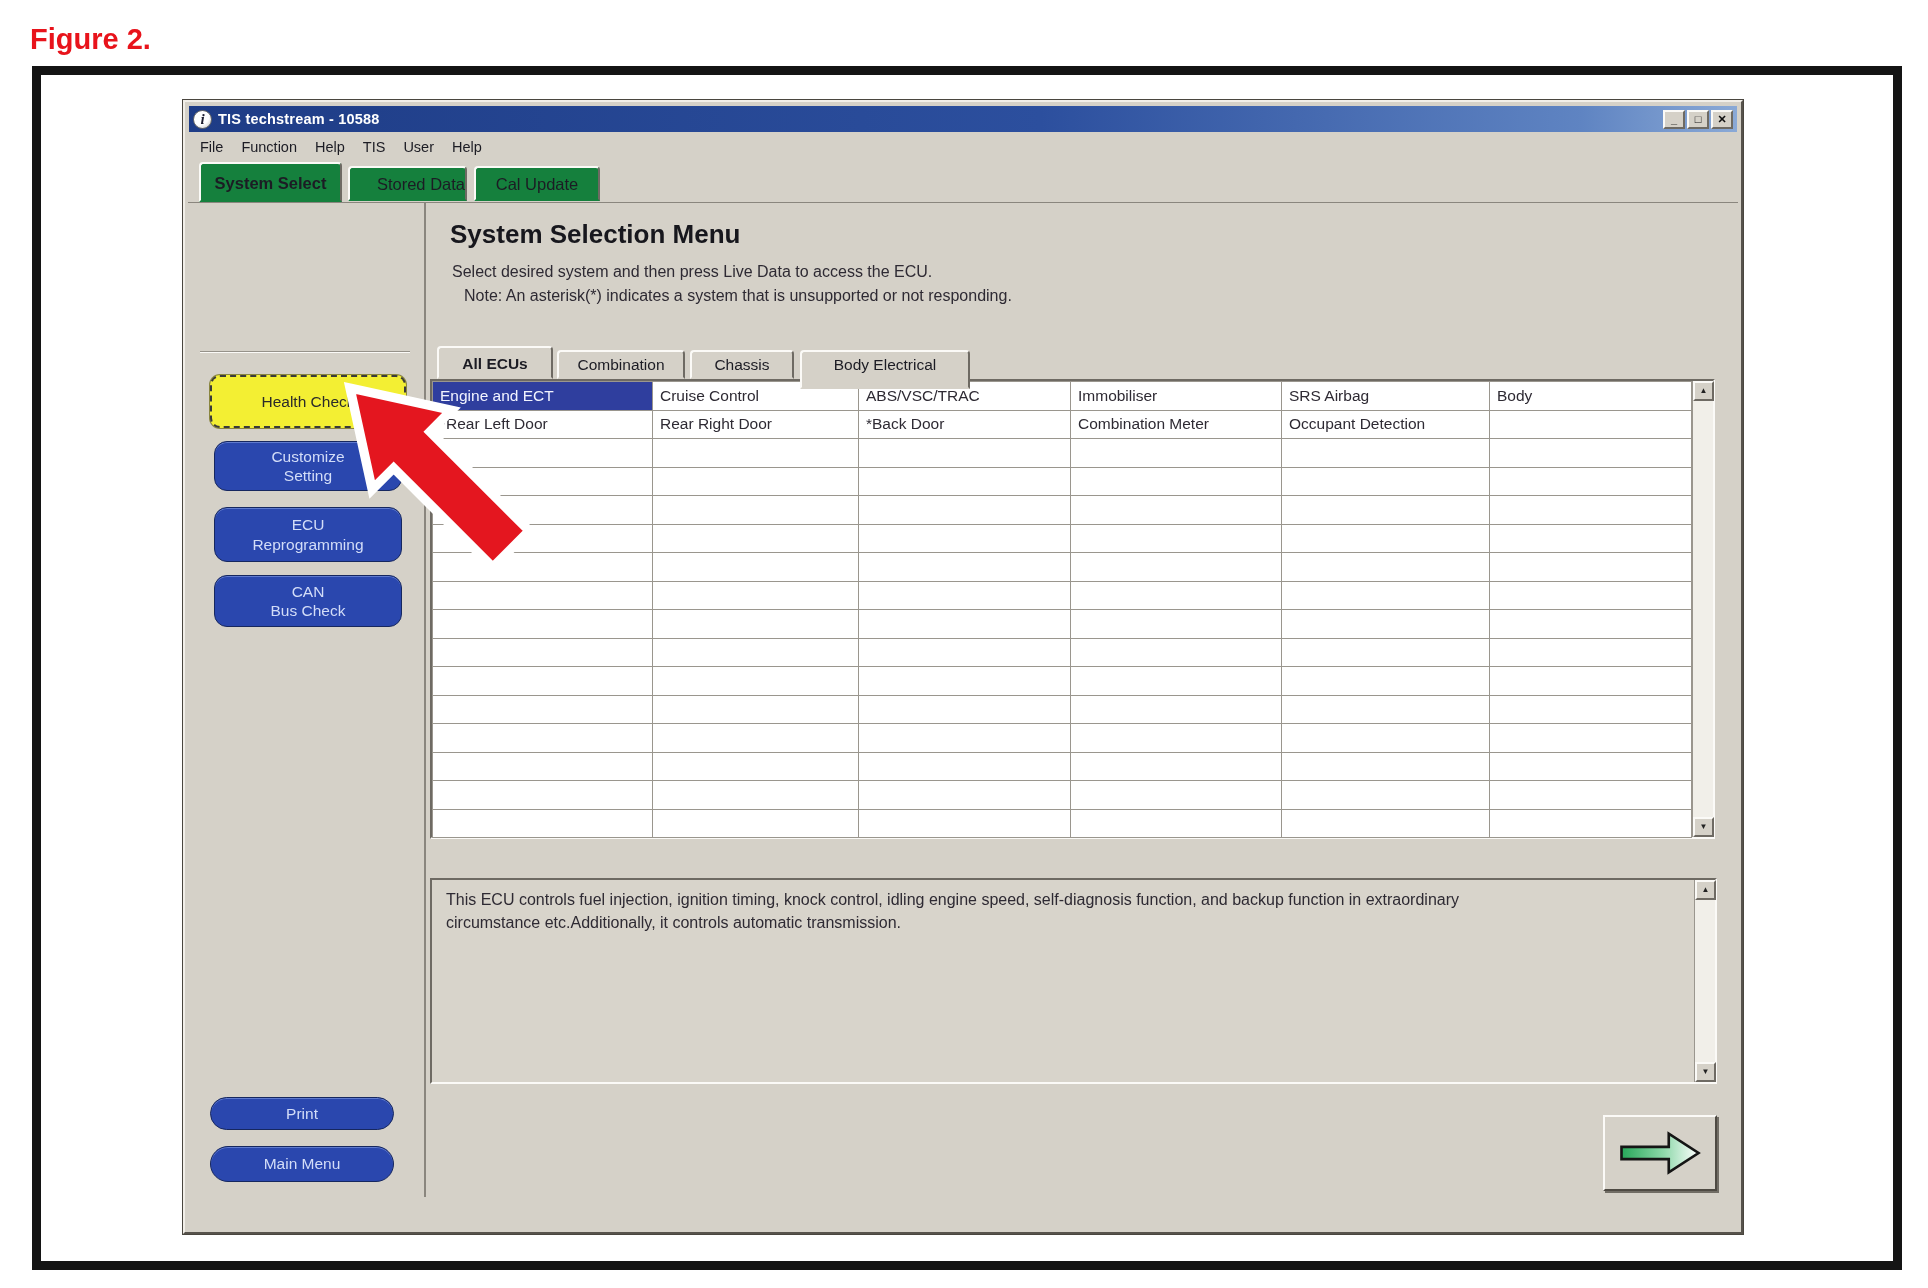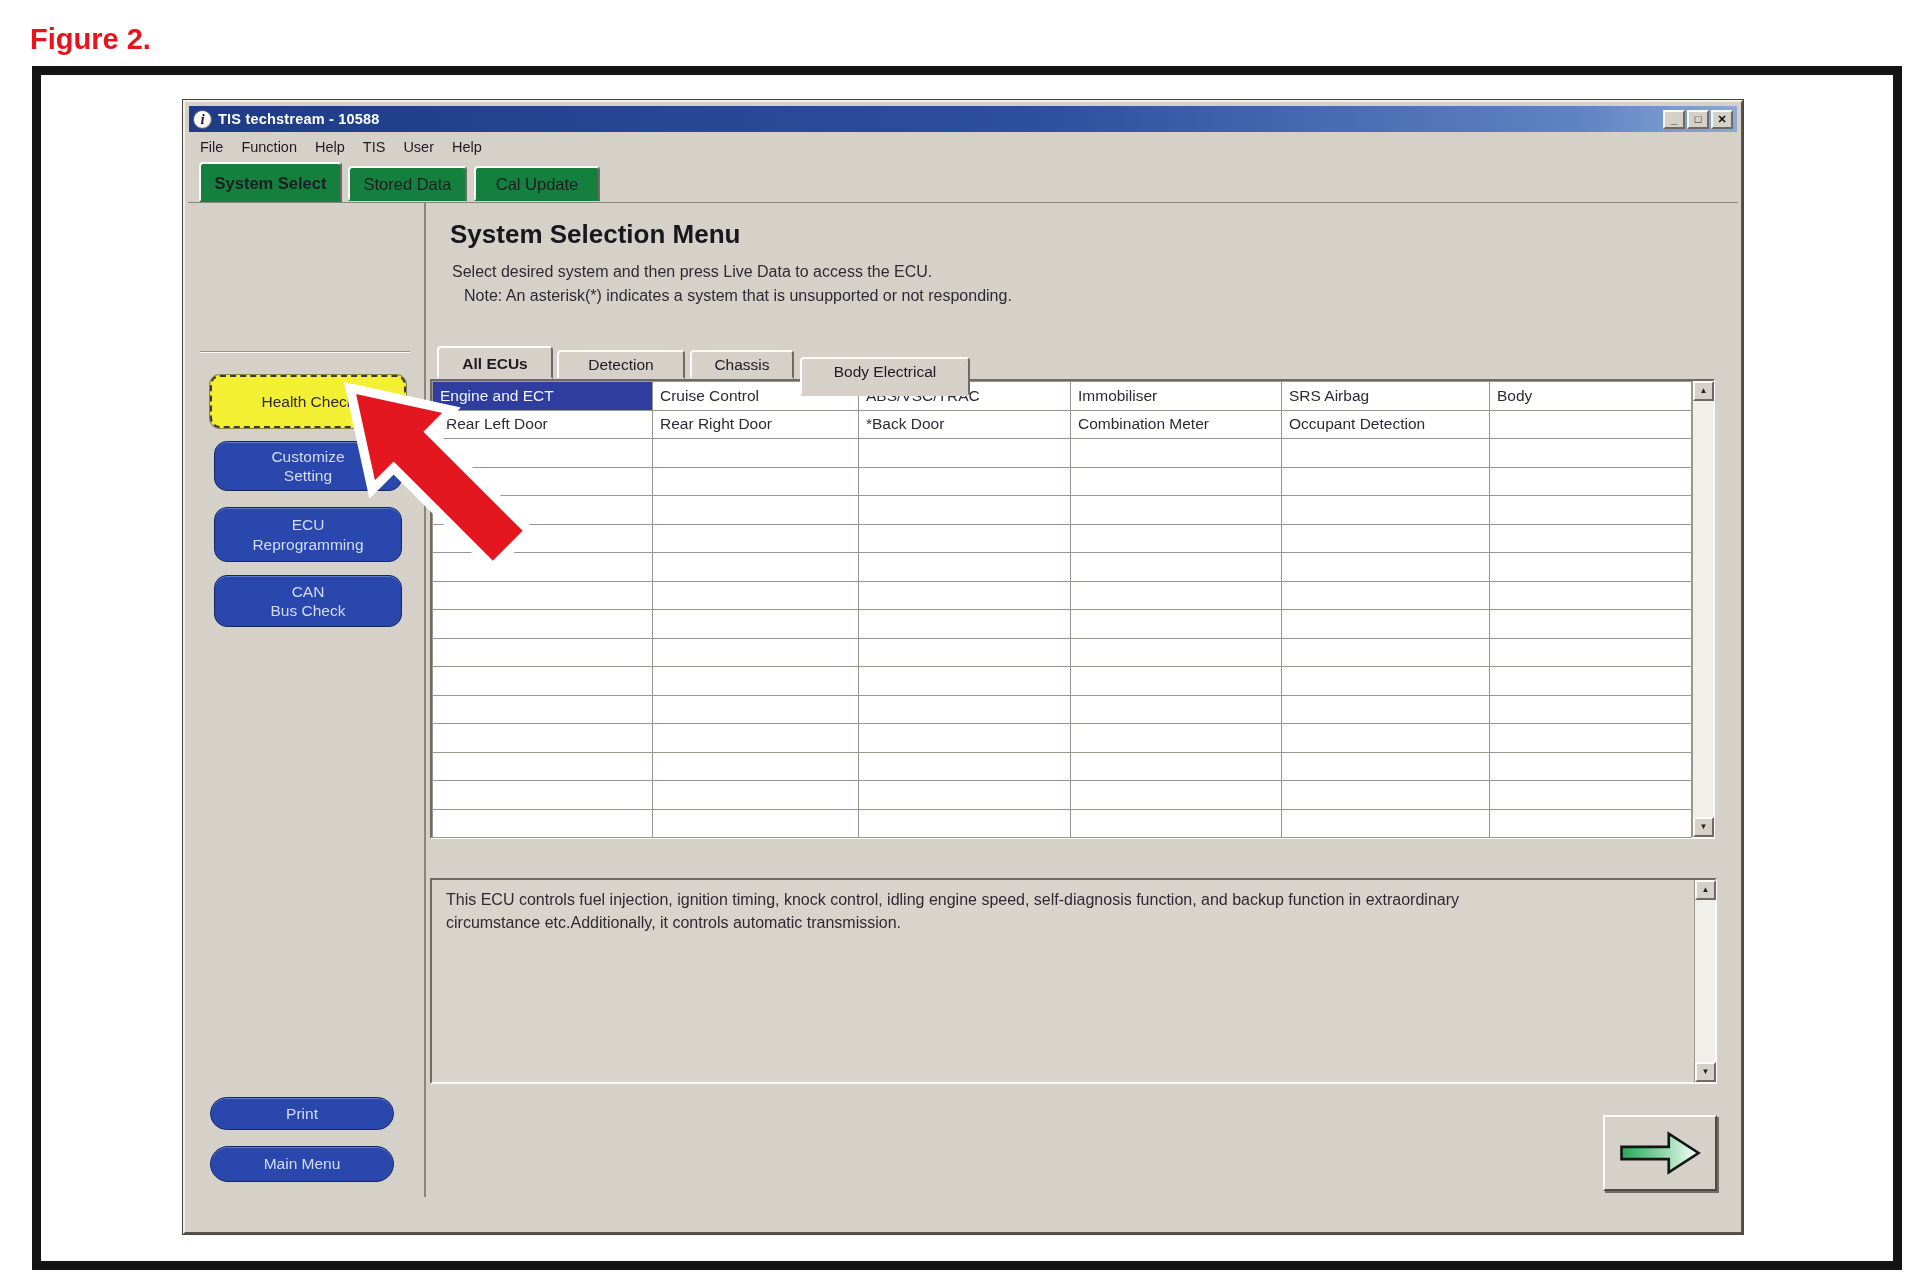--- a/index.html
+++ b/index.html
@@ -125,21 +125,21 @@
     <div class="menubar">
       <span class="menu-item">File</span>
       <span class="menu-item">Function</span>
       <span class="menu-item">Help</span>
       <span class="menu-item">TIS</span>
       <span class="menu-item">User</span>
       <span class="menu-item">Help</span>
     </div>
 
     <div class="tab active" style="left:14px; top:60px; width:143px; height:40px; line-height:38px;">System Select</div>
-    <div class="tab" style="left:163px; top:64px; width:119px; height:35px; line-height:32px;">Stored Data</div>
+    <div class="tab" style="left:163px; top:64px; width:119px; height:35px; line-height:32px;text-align:right;">Stored Data</div>
     <div class="tab" style="left:289px; top:64px; width:126px; height:35px; line-height:32px;">Cal Update</div>
 
     <div class="content">
 
       <div class="sidebar">
         <div class="sep"></div>
 
         <div class="side-btn btn-yellow health">
           <span>Health Check</span>
         </div>
@@ -166,23 +166,23 @@
           <span>Main Menu</span>
         </div>
       </div>
 
       <div class="main">
         <div class="heading">System Selection Menu</div>
         <div class="instr">Select desired system and then press Live Data to access the ECU.</div>
         <div class="note">Note: An asterisk(*) indicates a system that is unsupported or not responding.</div>
 
         <div class="subtab active" style="left:9px; top:143px; width:116px; height:33px; line-height:31px;">All ECUs</div>
-        <div class="subtab" style="left:129px; top:147px; width:128px; height:29px; line-height:26px;">Detection</div>
+        <div class="subtab" style="left:129px; top:147px; width:128px; height:29px; line-height:26px;">Combination</div>
         <div class="subtab" style="left:262px; top:147px; width:104px; height:29px; line-height:26px;">Chassis</div>
-        <div class="subtab" style="left:372px; top:154px; width:170px; height:39px; line-height:26px;">Body Electrical</div>
+        <div class="subtab" style="left:372px; top:147px; width:170px; height:39px; line-height:26px;">Body Electrical</div>
 
         <div class="ecu-box">
           <div class="ecu-grid">
             <table class="ecu">
               <colgroup>
                 <col style="width:220px">
                   <col style="width:206px">
                   <col style="width:212px">
                 <col style="width:211px">
                   <col style="width:208px">

